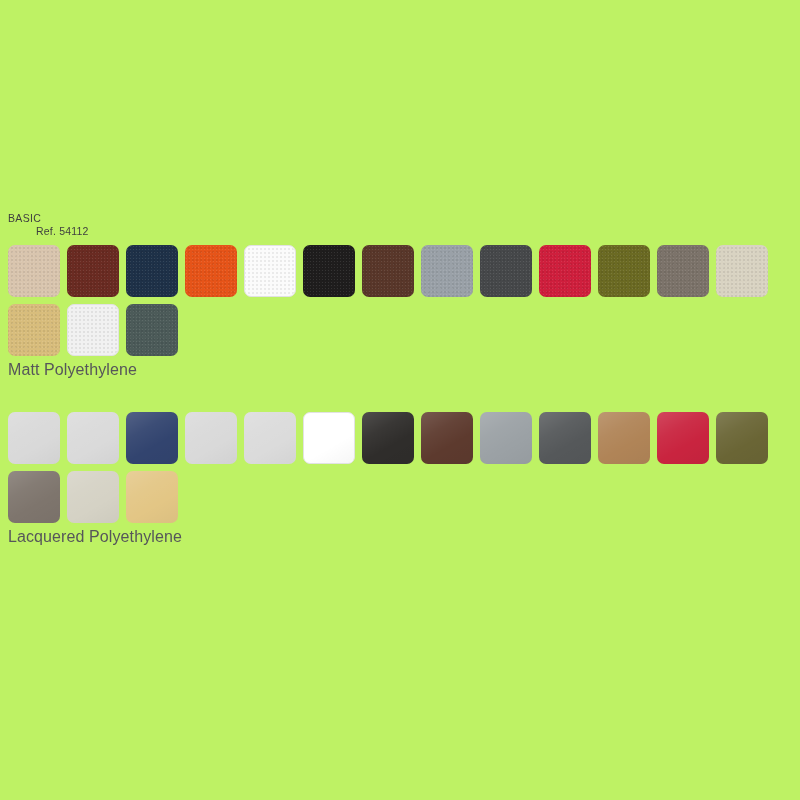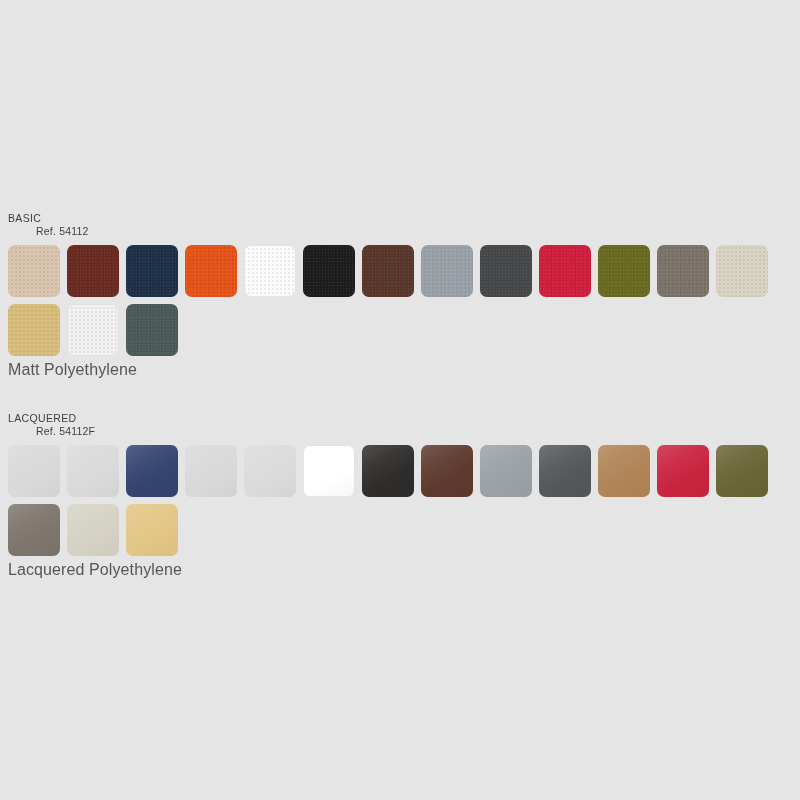--- a/index.html
+++ b/index.html
@@ -105,21 +105,21 @@
     font-size: 16px;
     line-height: 14px;
     color: #56565a;
     letter-spacing: 0.1px;
     white-space: nowrap;
   }
 </style>
 </head>
 <body>
 
-<div id="page" style="background: #e5e5e5;">
+<div id="page" style="background: #bef264;">
     <div class="swatch-group" style="top: 212px;">
       <div class="group-header">
         <span class="group-title">BASIC</span>
         <span class="group-ref">Ref. 54112</span>
       </div>
       <div class="swatch-row">
         <div class="swatch matt" style="background-color: rgb(217, 197, 174);"></div>
         <div class="swatch matt" style="background-color: rgb(106, 43, 34);"></div>
         <div class="swatch matt" style="background-color: rgb(30, 49, 72);"></div>
         <div class="swatch matt" style="background-color: rgb(230, 84, 25);"></div>
@@ -134,24 +134,20 @@
         <div class="swatch matt" style="background-color: rgb(217, 211, 194);"></div>
       </div>
       <div class="swatch-row">
         <div class="swatch matt" style="background-color: rgb(216, 189, 124);"></div>
         <div class="swatch matt bordered" style="background-color: rgb(241, 241, 241);"></div>
         <div class="swatch matt" style="background-color: rgb(76, 91, 89);"></div>
       </div>
       <div class="group-caption">Matt Polyethylene</div>
     </div>
     <div class="swatch-group" style="top: 412px;">
-      <div class="group-header">
-        <span class="group-title">LACQUERED</span>
-        <span class="group-ref">Ref. 54112F</span>
-      </div>
       <div class="swatch-row">
         <div class="swatch lacquered" style="background-color: rgb(217, 217, 217);"></div>
         <div class="swatch lacquered" style="background-color: rgb(218, 218, 218);"></div>
         <div class="swatch lacquered" style="background-color: rgb(50, 68, 111);"></div>
         <div class="swatch lacquered" style="background-color: rgb(217, 217, 217);"></div>
         <div class="swatch lacquered" style="background-color: rgb(219, 219, 219);"></div>
         <div class="swatch lacquered bordered" style="background-color: rgb(255, 255, 255);"></div>
         <div class="swatch lacquered" style="background-color: rgb(47, 45, 43);"></div>
         <div class="swatch lacquered" style="background-color: rgb(93, 58, 46);"></div>
         <div class="swatch lacquered" style="background-color: rgb(155, 161, 165);"></div>

